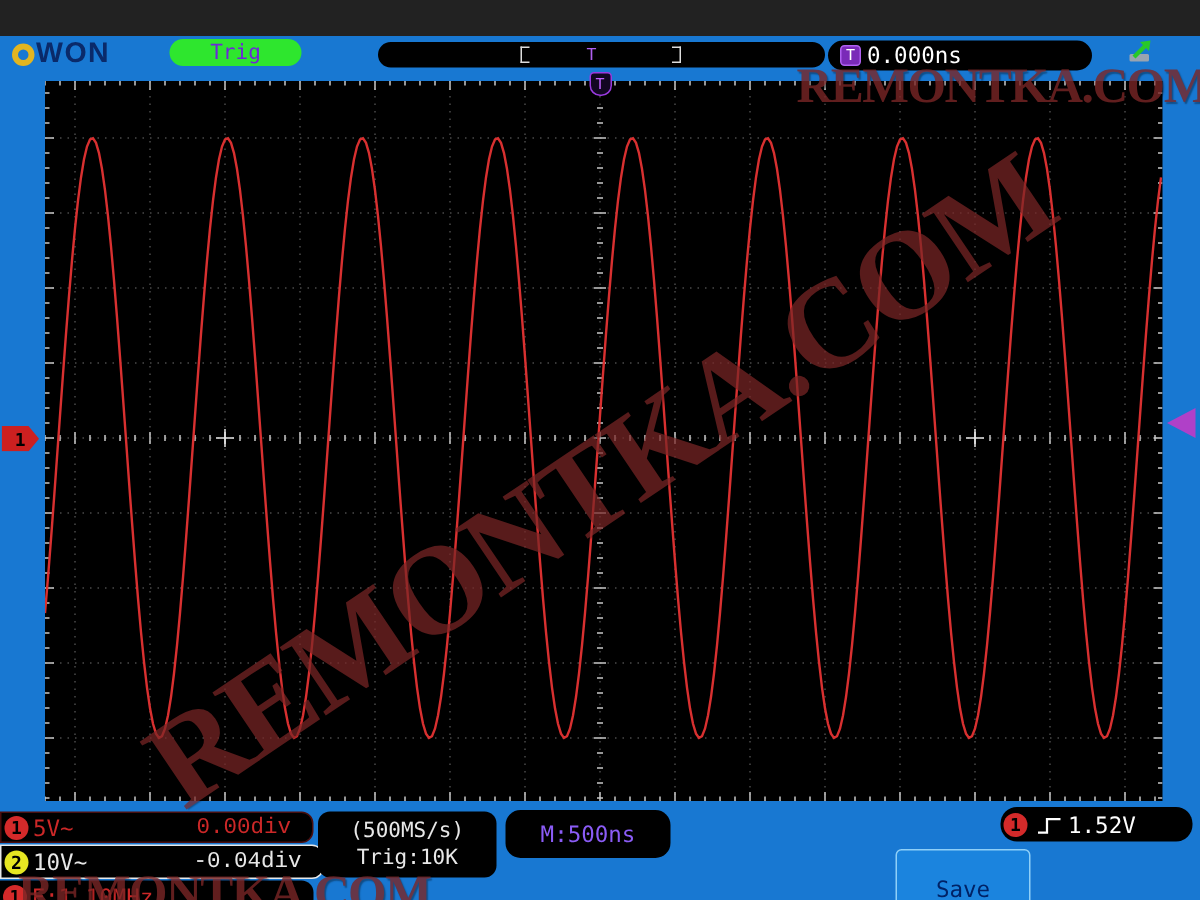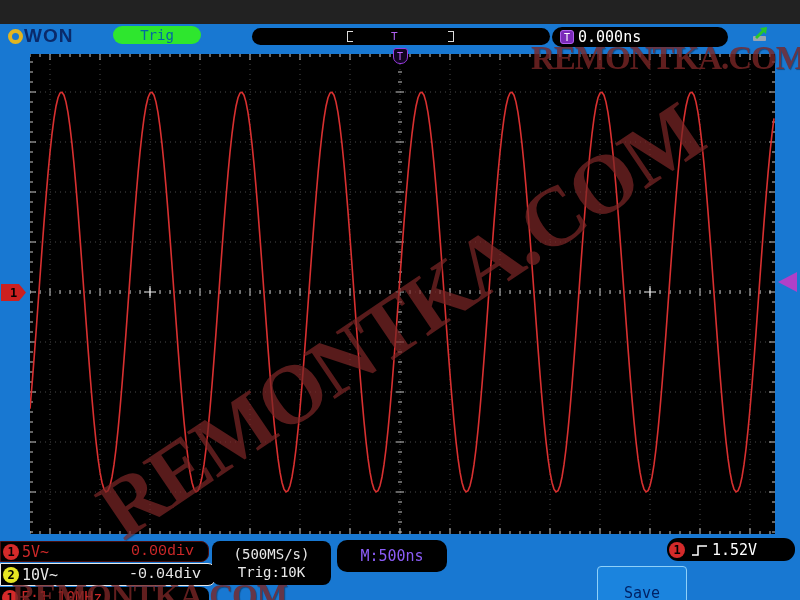--- a/index.html
+++ b/index.html
@@ -7,21 +7,21 @@
   #screen {
     position:relative; width:800px; height:600px;
     background:#1878d2; overflow:hidden;margin-top:24px;
   }
   
   #logo { position:absolute; left:8px; top:1px; height:22px; display:flex; align-items:center; }
   #logo .ring { width:15px; height:15px; border:4px solid #e2b520; border-radius:50%; display:inline-block; }
   #logo .word { font-family:"Liberation Sans", sans-serif; font-weight:800; font-size:19px; color:#0a2a6a; letter-spacing:1px; margin-left:1px; }
   #trig-pill {
     position:absolute; left:113px; top:2px; width:88px; height:18px;
-    background:#2ee62e; border-radius:9px; color:#0369a1; font-size:14px;
+    background:#2ee62e; border-radius:9px; color:#6d28d9; font-size:14px;
     display:flex; align-items:center; justify-content:center;
   }
   #mem-bar {
     position:absolute; left:252px; top:4px; width:298px; height:17px;
     background:#000; border-radius:9px;
   }
   .bracket { position:absolute; top:3px; width:6px; height:11px; }
   .bracket.l { left:95px;  border-left:1px solid #ddd; border-top:1px solid #ddd; border-bottom:1px solid #ddd; }
   .bracket.r { left:196px; border-right:1px solid #ddd; border-top:1px solid #ddd; border-bottom:1px solid #ddd; }
   #mem-t { position:absolute; left:139px; top:2px; font-size:11px; color:#b060f0; }

